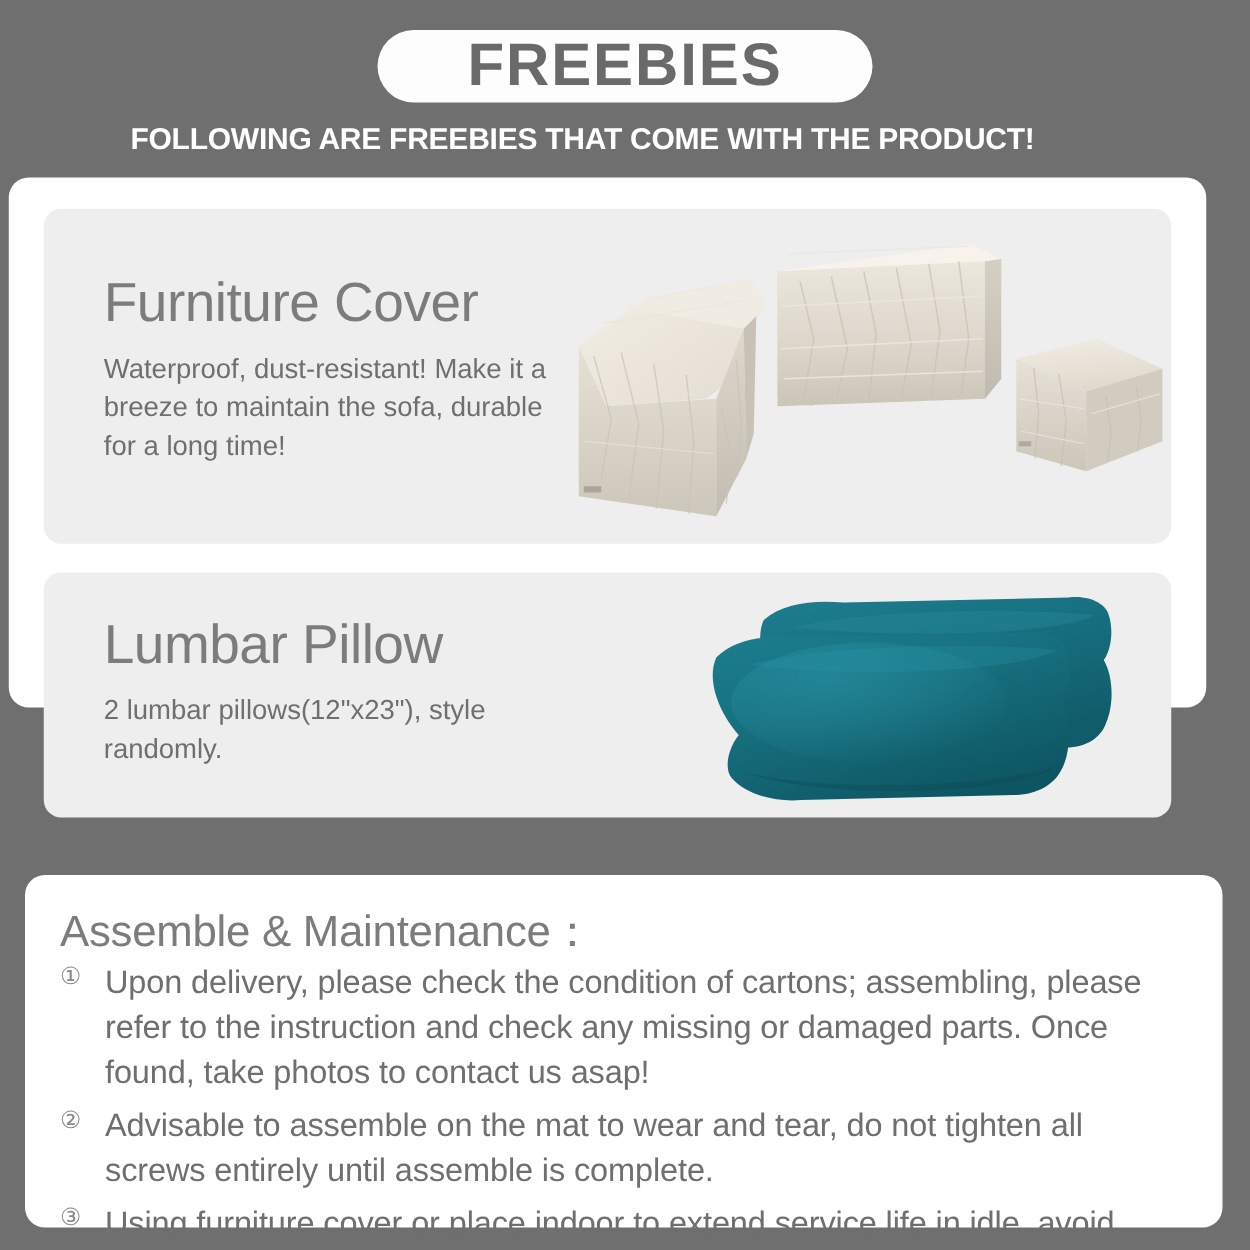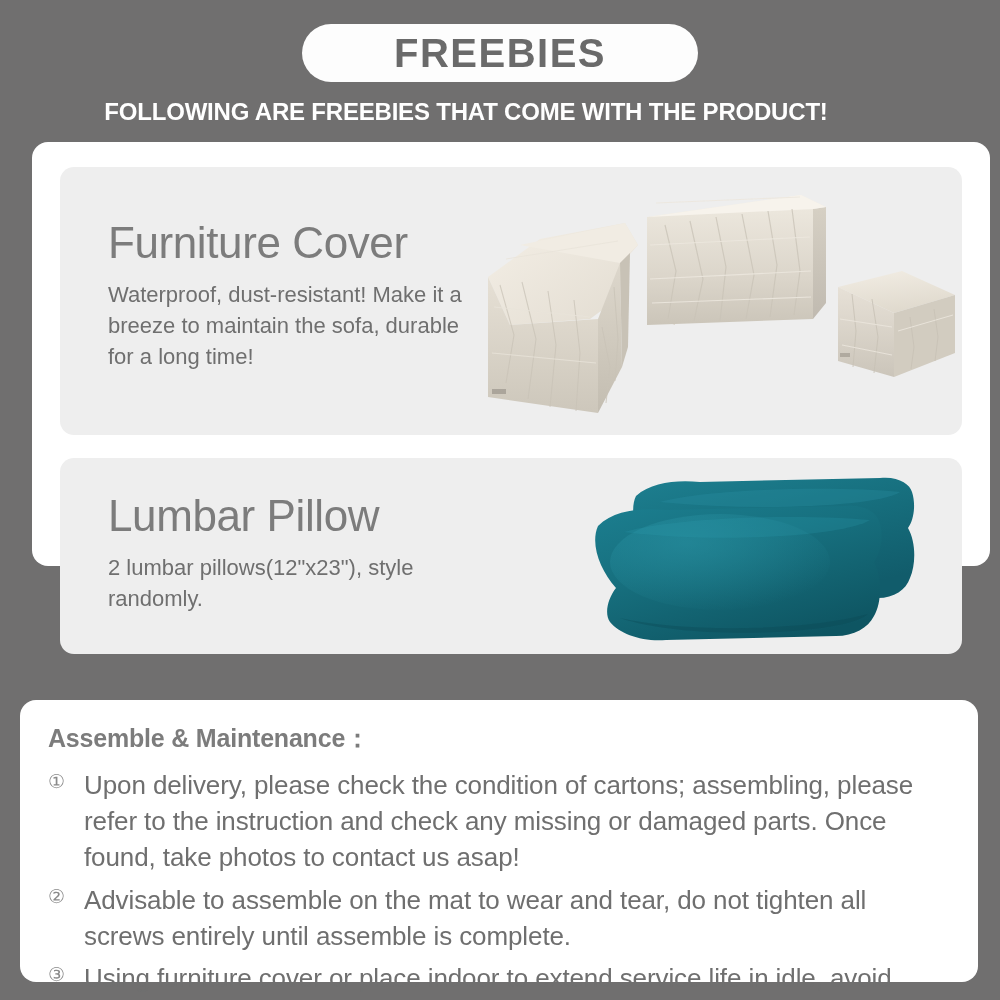--- a/index.html
+++ b/index.html
@@ -28,21 +28,21 @@
     top: 24px;
     width: 396px;
     height: 58px;
     background: #fdfdfd;
     border-radius: 29px;
     display: flex;
     align-items: center;
     justify-content: center;
   }
   .title-pill-text {
-    font-size: 40px;
+    font-size: 48px;
     font-weight: bold;
     color: #6a6a6a;
     letter-spacing: 1.5px;
     line-height: 1;
   }
   .subtitle {
     position: absolute;
     top: 98px;
     left: 0;
     width: 932px;
@@ -54,21 +54,21 @@
     white-space: nowrap;
   }
 
   
   .card {
     position: absolute;
     background: #ffffff;
     border-radius: 16px;
   }
   #card-freebies {
-    left: 32px;
+    left: 7px;
     top: 142px;
     width: 958px;
     height: 424px;
     text-decoration: underline;
   }
   #card-assemble {
     left: 20px;
     top: 700px;
     width: 958px;
     height: 282px;
@@ -134,23 +134,23 @@
     top: 0px;
     width: 380px;
     height: 196px;
   }
 
   
   .assemble-heading {
     position: absolute;
     left: 28px;
     top: 22px;
-    font-size: 25px;
+    font-size: 35px;
     color: #7c7c7c;
-    font-weight: bold;
+    font-weight: normal;
     margin: 0;
     letter-spacing: -0.2px;
     white-space: nowrap;
   }
   .assemble-list {
     position: absolute;
     left: 28px;
     top: 68px;
     width: 905px;
   }

